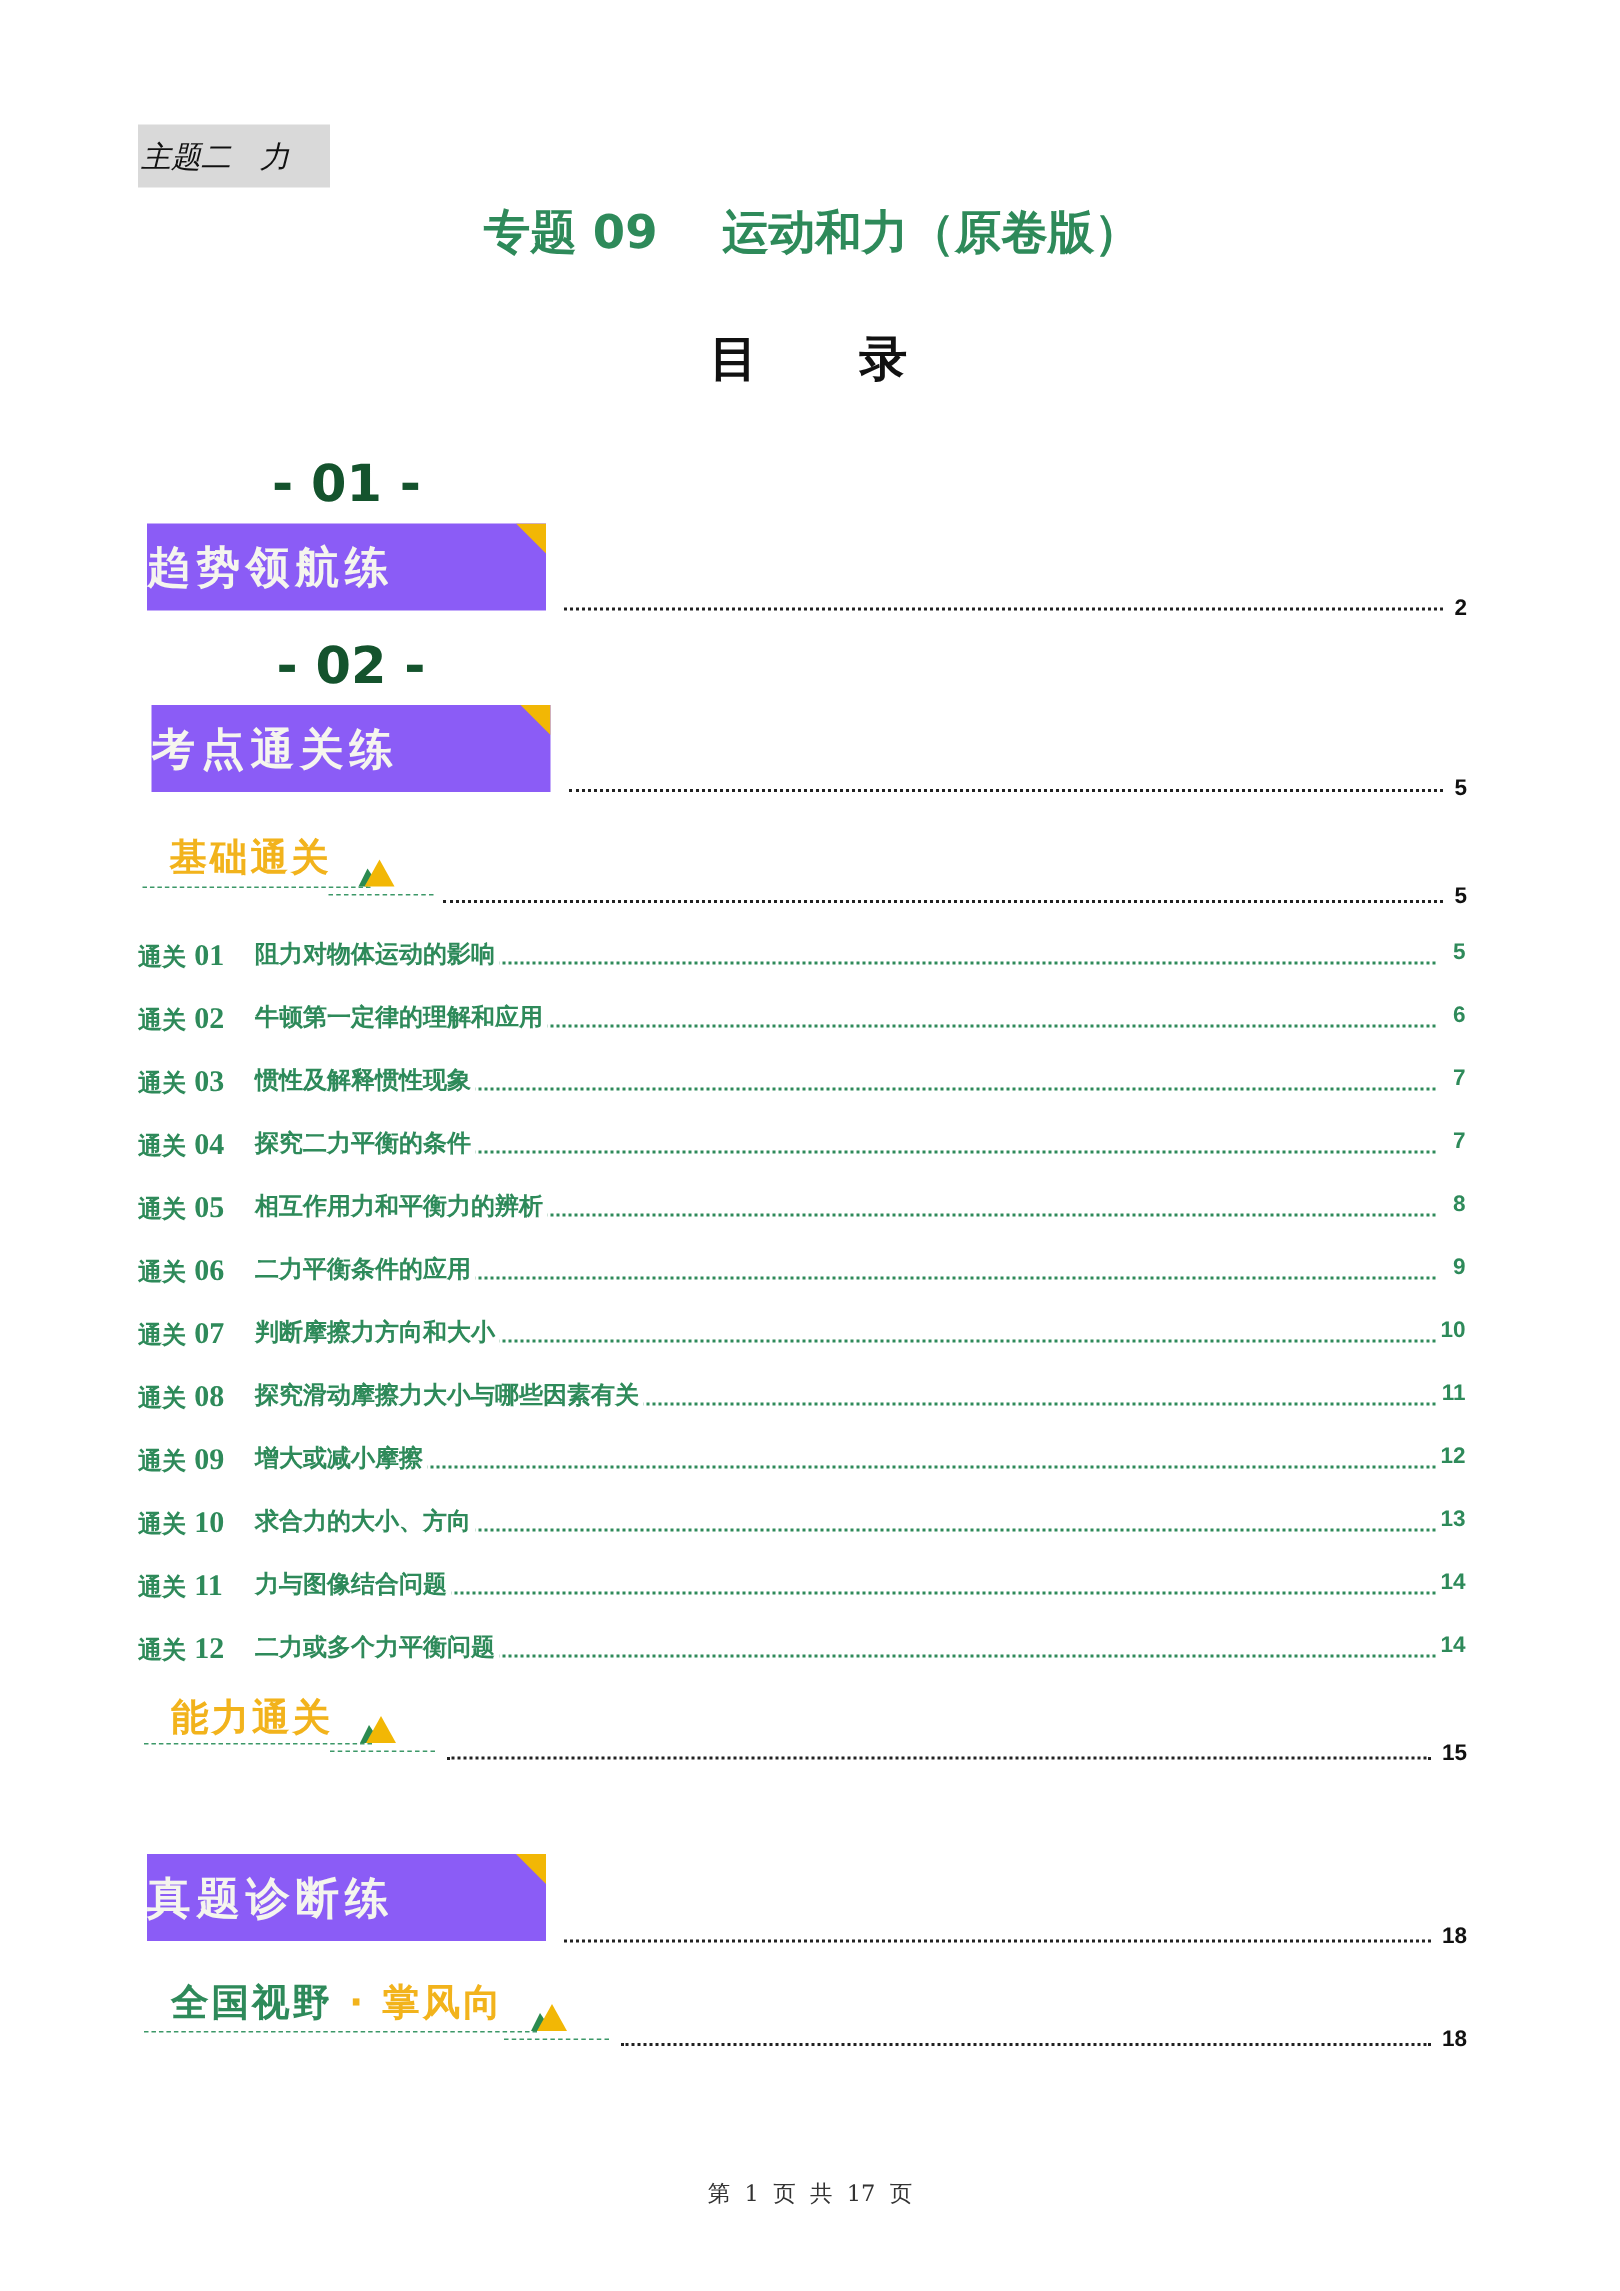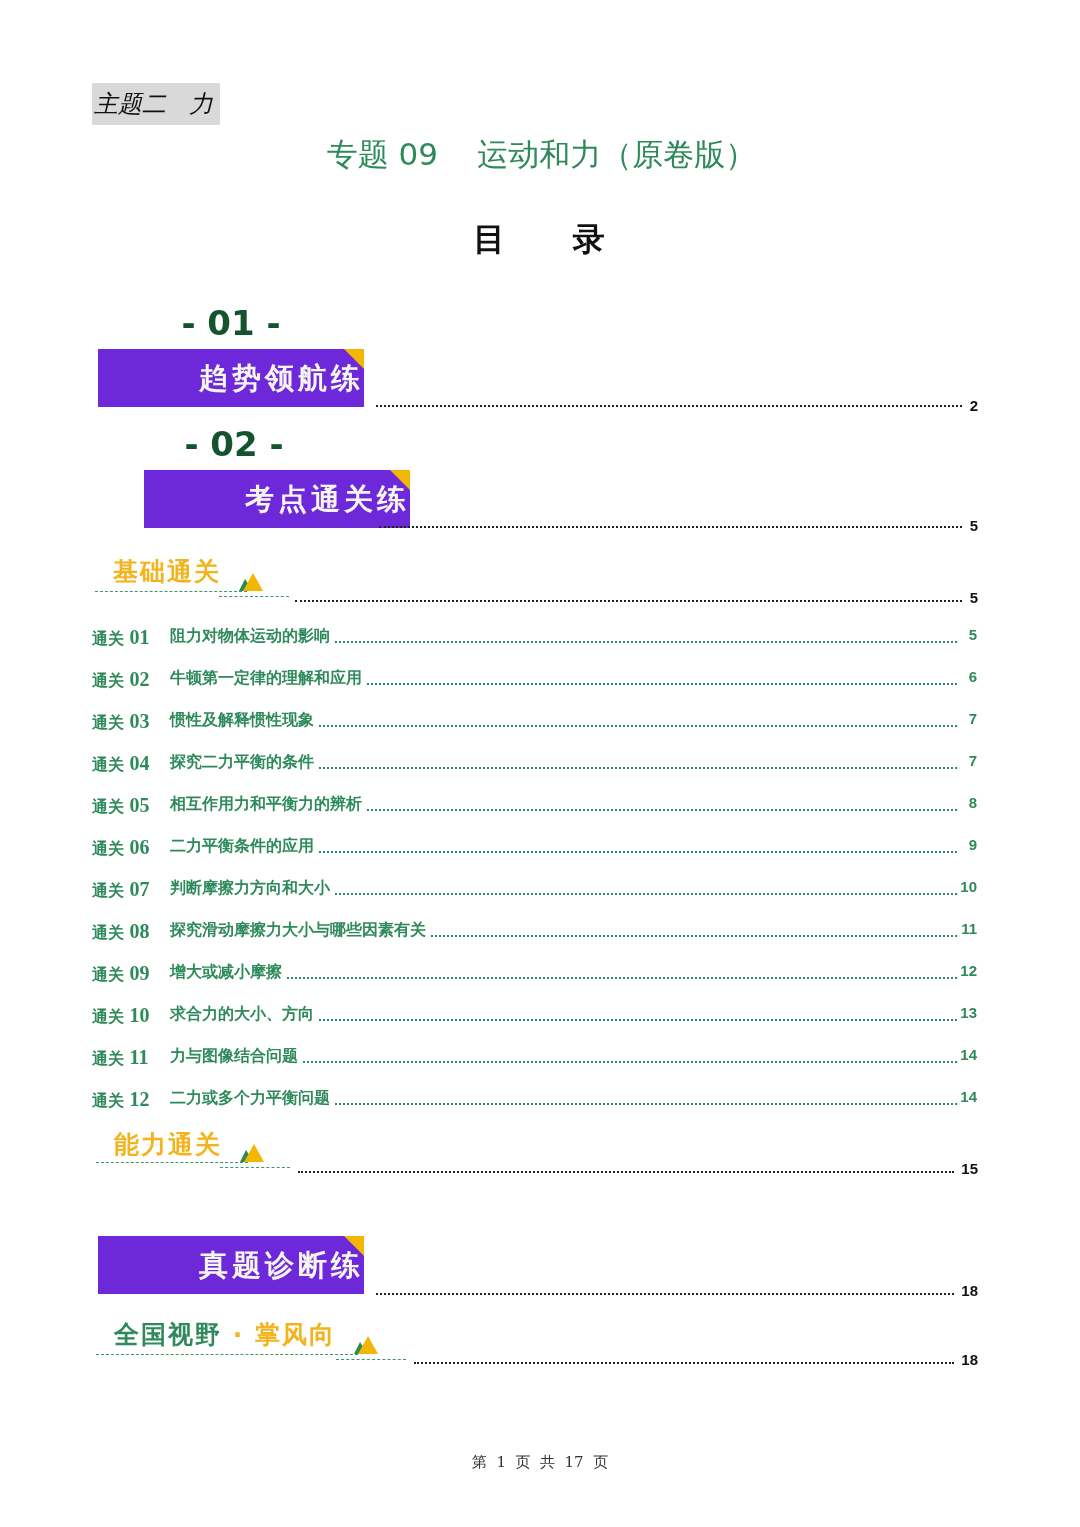--- a/index.html
+++ b/index.html
@@ -5,47 +5,47 @@
     * { margin: 0; padding: 0; box-sizing: border-box; }
     html, body { width: 1080px; height: 1527px; background: #ffffff; overflow: hidden; }
     body { position: relative; font-family: "DejaVu Sans", "Liberation Sans", sans-serif; color: #111; }
 
     .abs { position: absolute; }
 
     .theme-tag {
       left: 92px; top: 83px; width: 128px; height: 42px;
       background: #d9d9d9;
       font-family: "DejaVu Sans", sans-serif;
-      font-style: italic; font-size: 24px; color: #111;
+      font-style: italic; font-size: 20px; color: #111;
       line-height: 42px; padding-left: 2px; letter-spacing: 0px;
       white-space: pre;
     }
     .doc-title {
       left: 0; width: 1080px; top: 134px; text-align: center;
       padding-left: 3px;
-      font-size: 31px; font-weight: normal; color: #2e8a5a;
+      font-size: 31px; font-weight: bold; color: #2e8a5a;
       white-space: pre;
     }
     .toc-heading {
       left: 0; width: 1080px; top: 218px; text-align: center;
       font-size: 32px; font-weight: bold; color: #111;
       white-space: pre; letter-spacing: 2px;
     }
 
     
     .sec-num {
       font-family: "DejaVu Sans", sans-serif;
       font-size: 34px; font-weight: bold; color: #14532d;
       width: 266px; text-align: center; white-space: pre;
     }
     
     .banner {
-      width: 266px; height: 58px; background: #6d28d9;
+      width: 266px; height: 58px; background: #8b5cf6;
       color: #f5f5ee; font-size: 29px; font-weight: bold;
-      text-align: right; line-height: 58px; letter-spacing: 4px;
+      text-align: left; line-height: 58px; letter-spacing: 4px;
       overflow: hidden;
     }
     .banner .corner {
       position: absolute; right: 0; top: 0; width: 0; height: 0;
       border-top: 20px solid #f2b705;
       border-left: 20px solid transparent;
     }
     .banner .banner-text { position: relative; }
 
     
@@ -110,21 +110,21 @@
   <div class="abs banner" style="left:0; top:46px;">
     <span class="corner"></span>
     <span class="banner-text">趋势领航练</span>
   </div>
   <div class="abs leader" style="left:278px; right:16px; top:102px;"></div>
   <div class="abs page-num-black" style="right:0; top:94px;">2</div>
 </div>
 
 <div class="abs" style="left:101px; top:424px; width:877px; height:110px;">
   <div class="abs sec-num" style="left:0; top:0;">- 02 -</div>
-  <div class="abs banner" style="left:0; top:46px;margin-left:43px;">
+  <div class="abs banner" style="left:0; top:46px;">
     <span class="corner"></span>
     <span class="banner-text">考点通关练</span>
   </div>
   <div class="abs leader" style="left:278px; right:16px; top:102px;"></div>
   <div class="abs page-num-black" style="right:0; top:93px;">5</div>
 </div>
 
 <div class="abs" style="left:95px; top:553px; width:883px; height:56px;">
   <div class="abs sub-label" style="left:18px; top:2px;">基础通关</div>
   <div class="abs dash-line" style="left:0; width:152px; top:38px;"></div>

